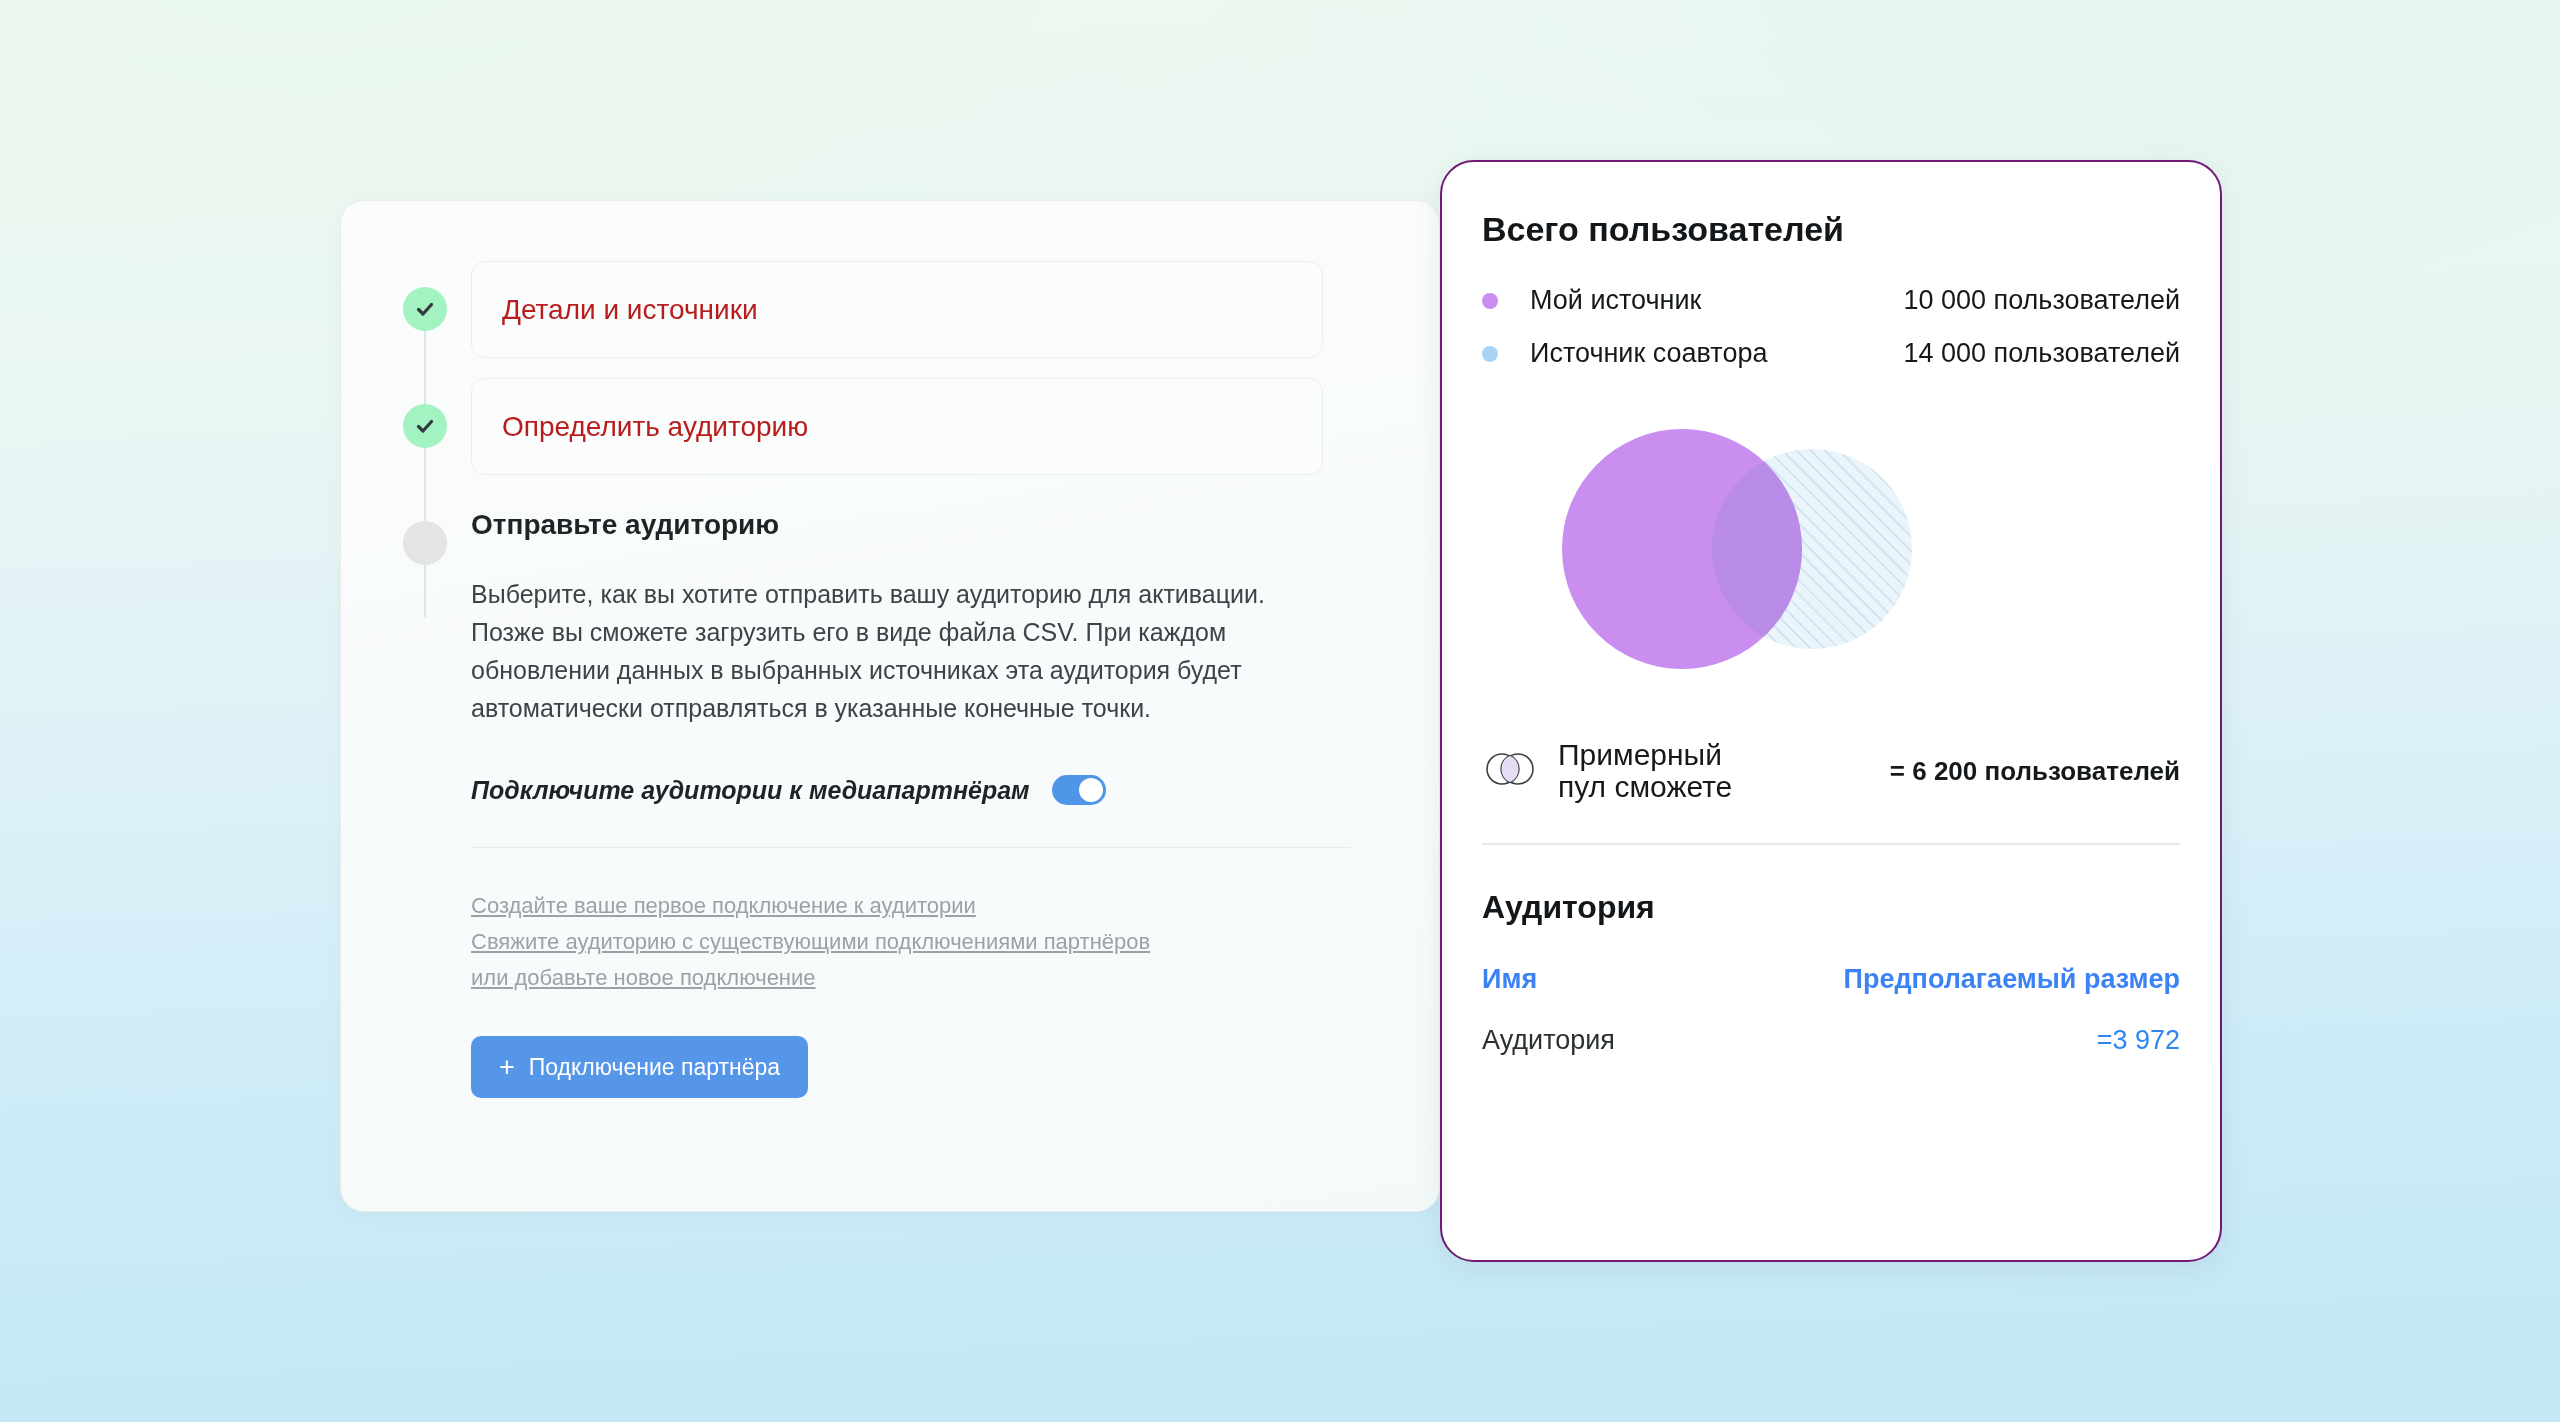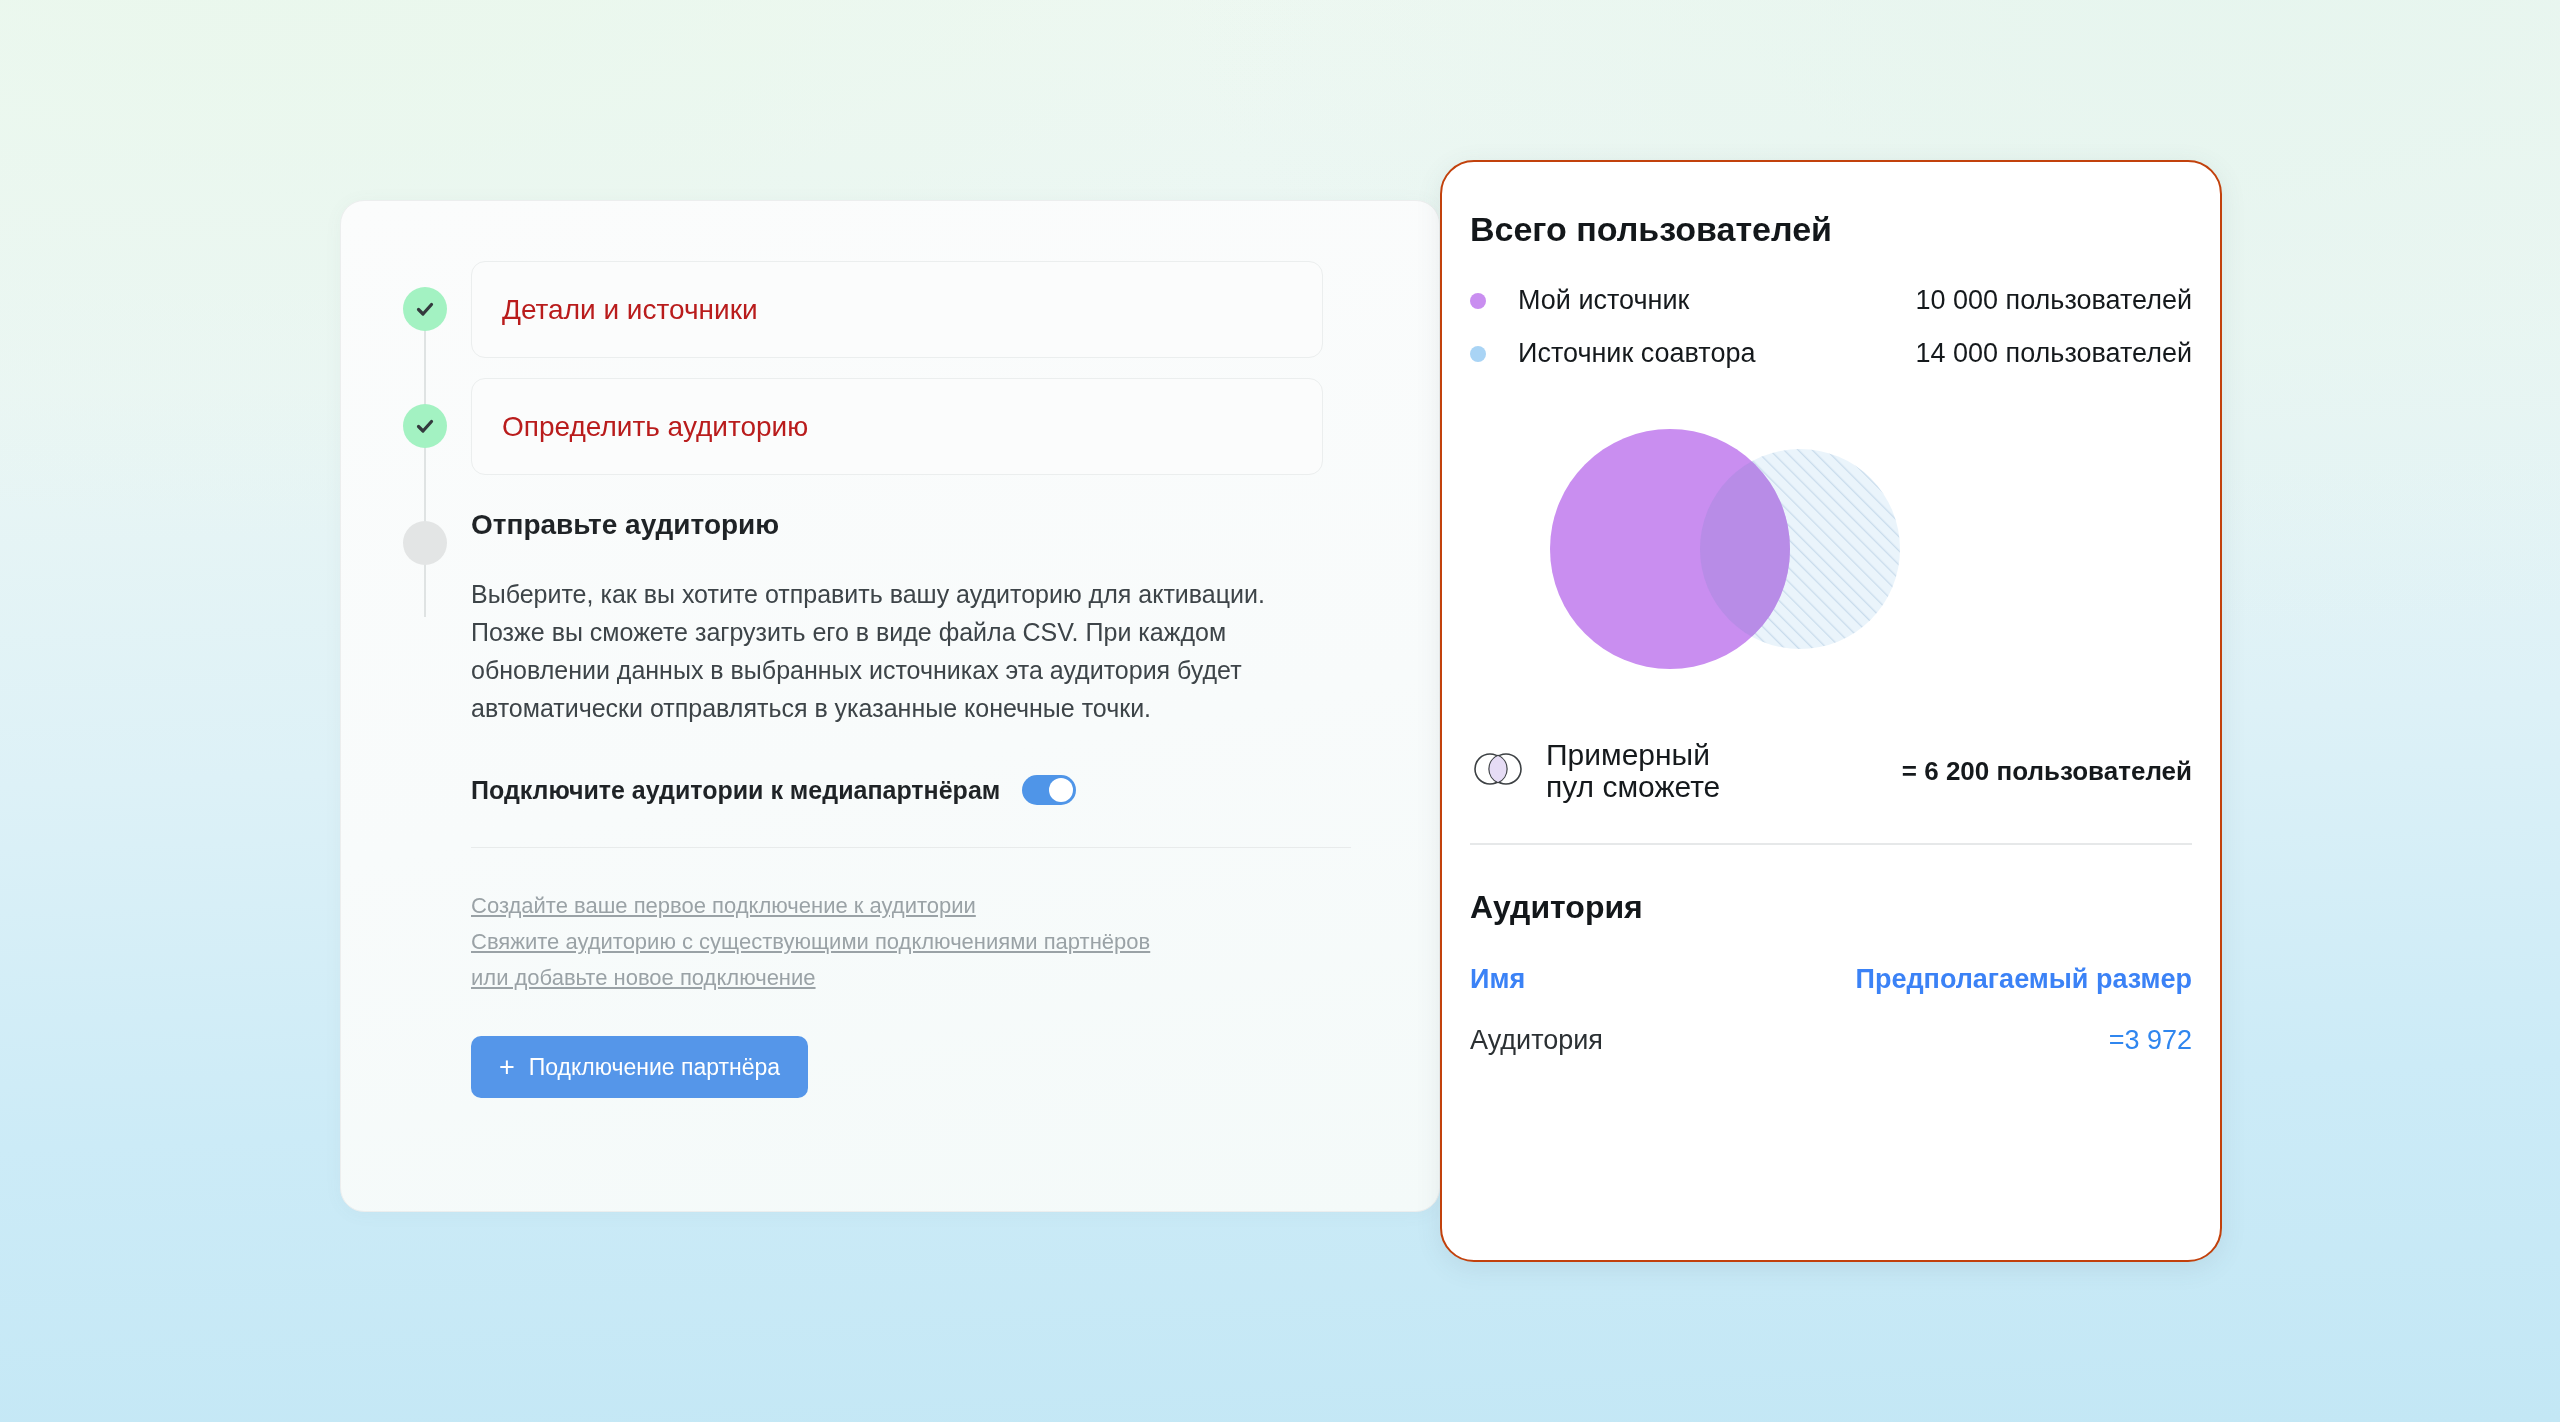--- a/index.html
+++ b/index.html
@@ -110,20 +110,21 @@
     color: #3d4448;
     max-width: 800px;
     margin-bottom: 48px;
   }
 
   .toggle-row {
     display: flex;
     align-items: center;
     gap: 22px;
     margin-bottom: 42px;
+    font-style: italic;
   }
 
   .toggle-label {
     font-size: 25px;
     font-weight: bold;
     color: #1f2326;
   }
 
   .toggle {
     width: 54px;
@@ -176,23 +177,23 @@
 
   
   .right-card {
     position: absolute;
     left: 1440px;
     top: 160px;
     width: 782px;
     height: 1102px;
     background: #ffffff;
     border-radius: 34px;
-    border: 2px solid #c2410c;
+    border: 2px solid #701a75;
     box-shadow: 0 6px 26px rgba(70,90,100,0.10);
-    padding: 48px 28px;
+    padding: 48px 40px;
   }
 
   .rc-title {
     font-size: 34px;
     font-weight: bold;
     color: #13171a;
     margin-bottom: 36px;
   }
 
   .legend-row {

